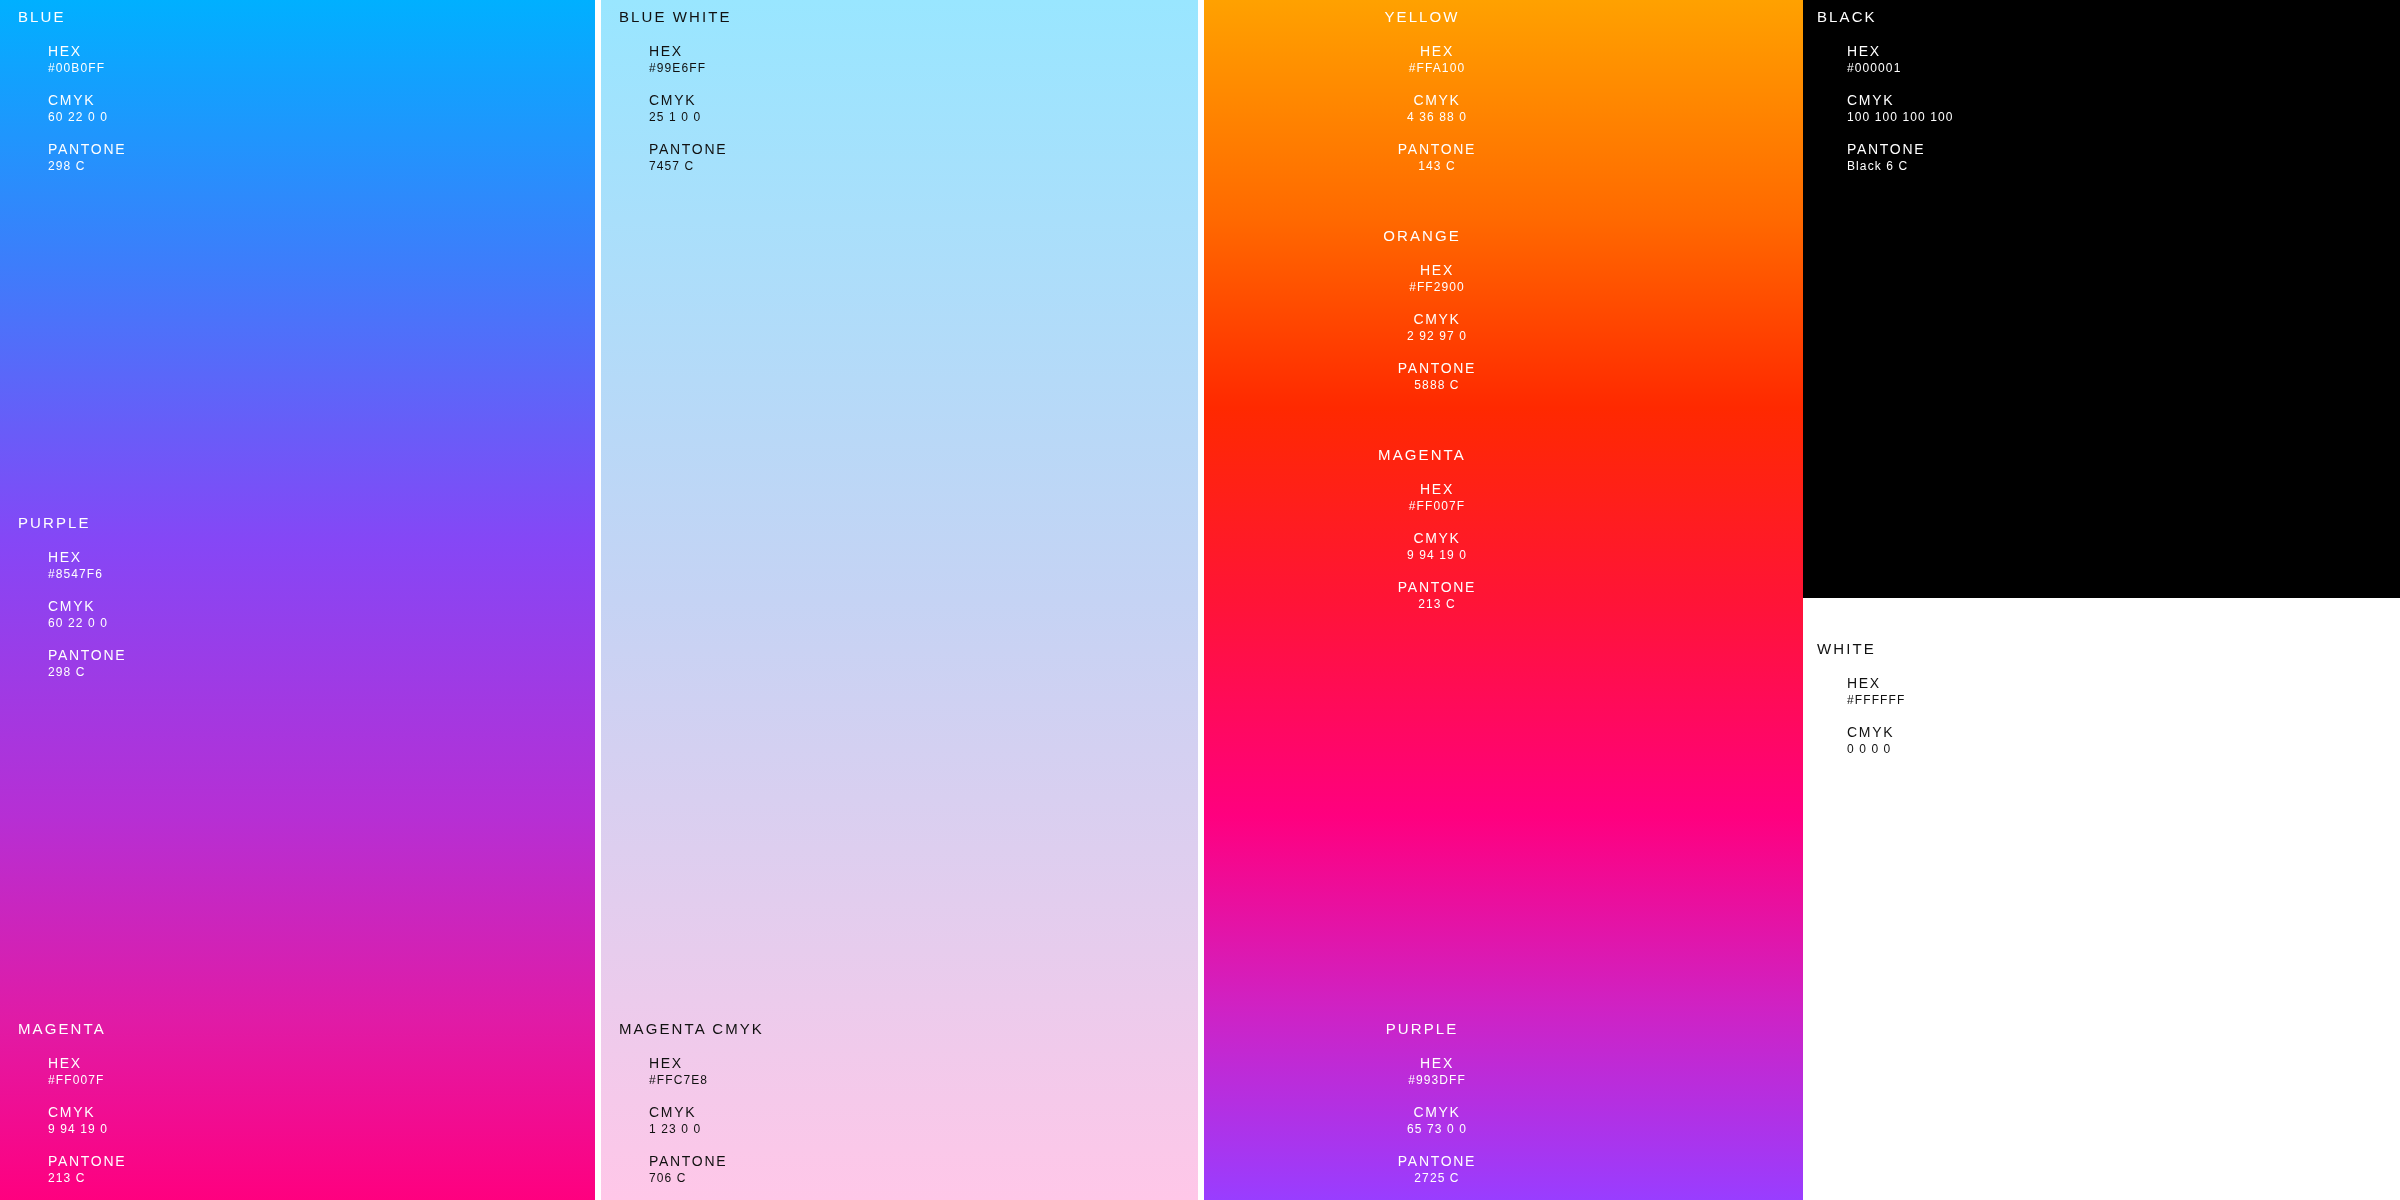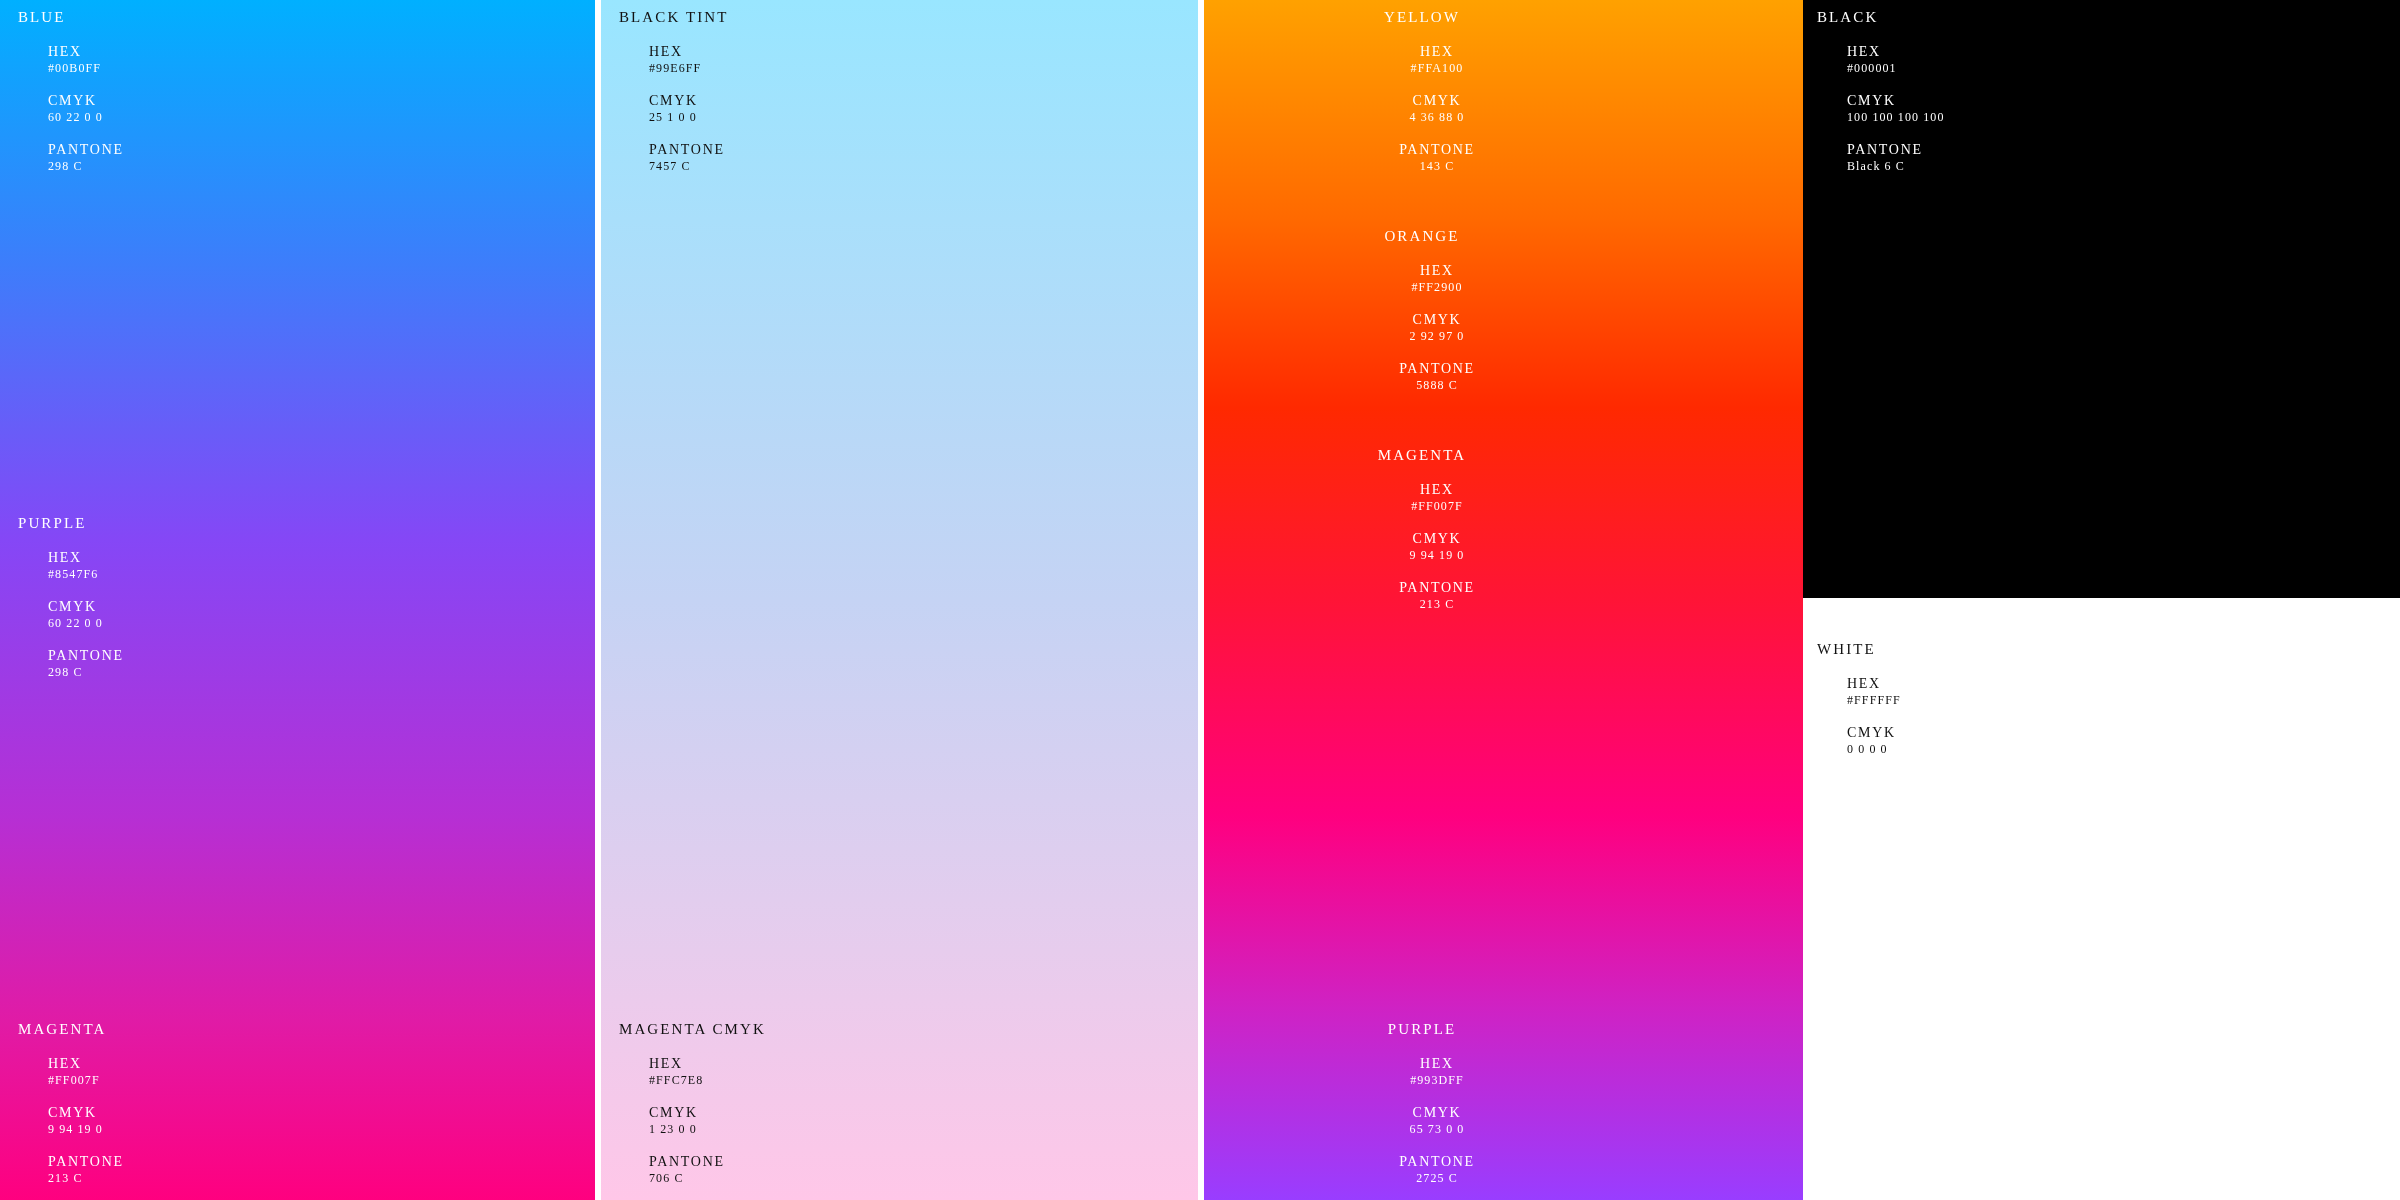--- a/index.html
+++ b/index.html
@@ -10,21 +10,20 @@
     background:#ffffff;
     font-family:"Liberation Sans", sans-serif;
     overflow:hidden;
   }
 
   .palette {
     position:relative;
     width:2156px;
     height:1200px;
     display:block;
-    font-family:Liberation Serif, serif;
   }
 
   
   .column {
     position:absolute;
     top:0;
     height:1200px;
     overflow:hidden;
   }
 
@@ -162,21 +161,21 @@
         <div class="field-label on-dark">PANTONE</div>
         <div class="field-value on-dark">213 C</div>
       </div>
     </div>
   </div>
 
   <div class="column" id="col-blue-tint">
     <div class="fill fill-blue-tint"></div>
 
     <div class="swatch" style="top:8px;">
-      <div class="swatch-name on-light">BLACK TINT</div>
+      <div class="swatch-name on-light">BLUE WHITE</div>
       <div class="field">
         <div class="field-label on-light">HEX</div>
         <div class="field-value on-light">#99E6FF</div>
       </div>
       <div class="field">
         <div class="field-label on-light">CMYK</div>
         <div class="field-value on-light">25 1 0 0</div>
       </div>
       <div class="field">
         <div class="field-label on-light">PANTONE</div>

